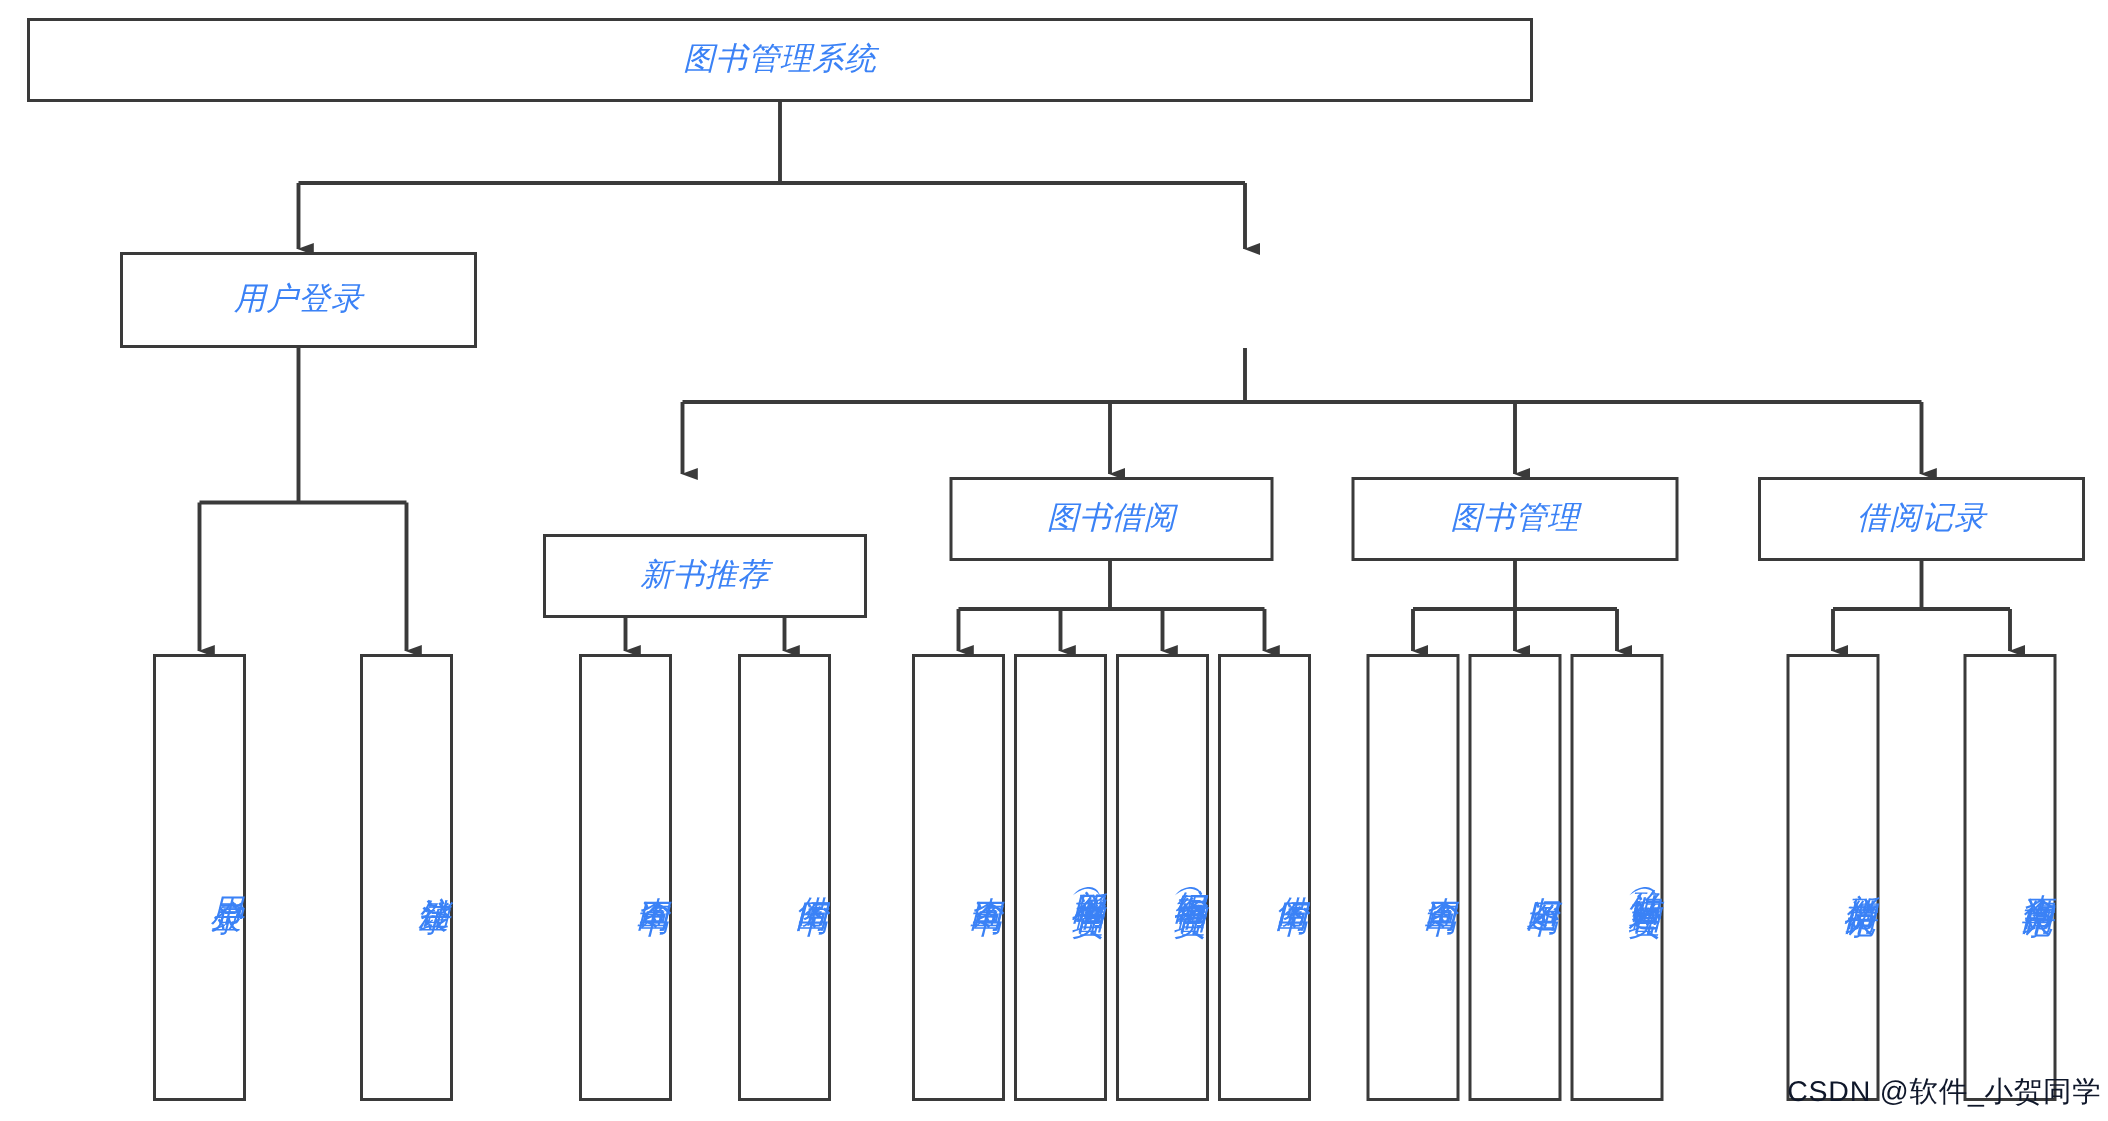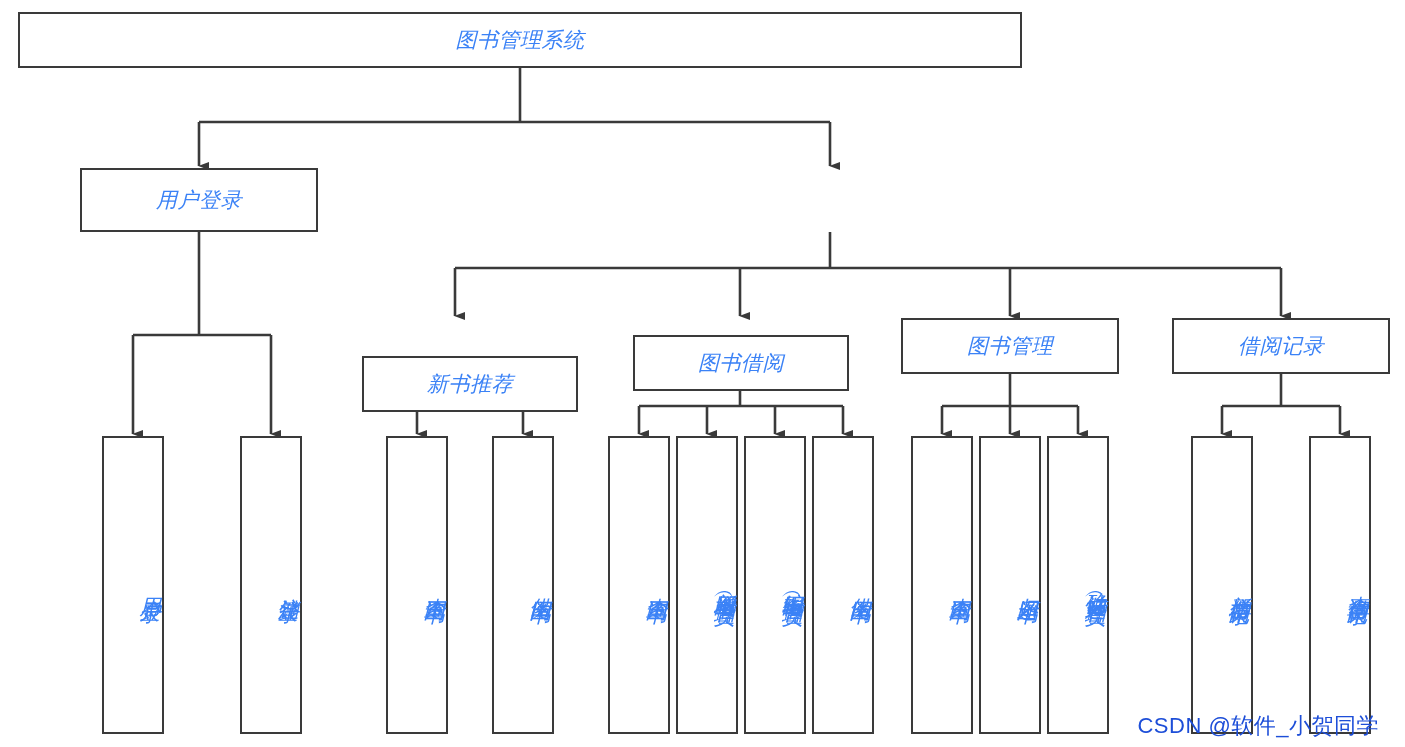--- a/index.html
+++ b/index.html
@@ -53,24 +53,24 @@
     white-space: nowrap;
   }
   .node.vert .vtext {
     writing-mode: vertical-rl;
     text-orientation: upright;
     display: block;
     letter-spacing: 2px;
   }
   .watermark {
     position: absolute;
-    right: 26px;
+    right: 4px;
     bottom: 6px;
-    font-size: 22px;
-    color: #1d4ed8;
+    font-size: 19px;
+    color: #0f172a;
     letter-spacing: 0.5px;
     white-space: nowrap;
     font-family: "Liberation Sans", "DejaVu Sans", sans-serif;
   }
 </style>
 </head>
 <body>
 
 <div id="canvas">
 
@@ -128,21 +128,21 @@
     <span>图书管理系统</span>
   </div>
 
   <div class="node horiz" style="left:80px; top:168px; width:238px; height:64px;">
     <span>用户登录</span>
   </div>
 
   <div class="node horiz" style="left:362px; top:318px; width:216px; height:56px;margin-top:38px;">
     <span>新书推荐</span>
   </div>
-  <div class="node horiz" style="left:633px; top:318px; width:216px; height:56px;margin-top:17px;">
+  <div class="node horiz" style="left:633px; top:318px; width:216px; height:56px;">
     <span>图书借阅</span>
   </div>
   <div class="node horiz" style="left:901px; top:318px; width:218px; height:56px;">
     <span>图书管理</span>
   </div>
   <div class="node horiz" style="left:1172px; top:318px; width:218px; height:56px;">
     <span>借阅记录</span>
   </div>
 
   <div class="node vert" style="left:102px; top:436px; width:62px; height:298px;">

